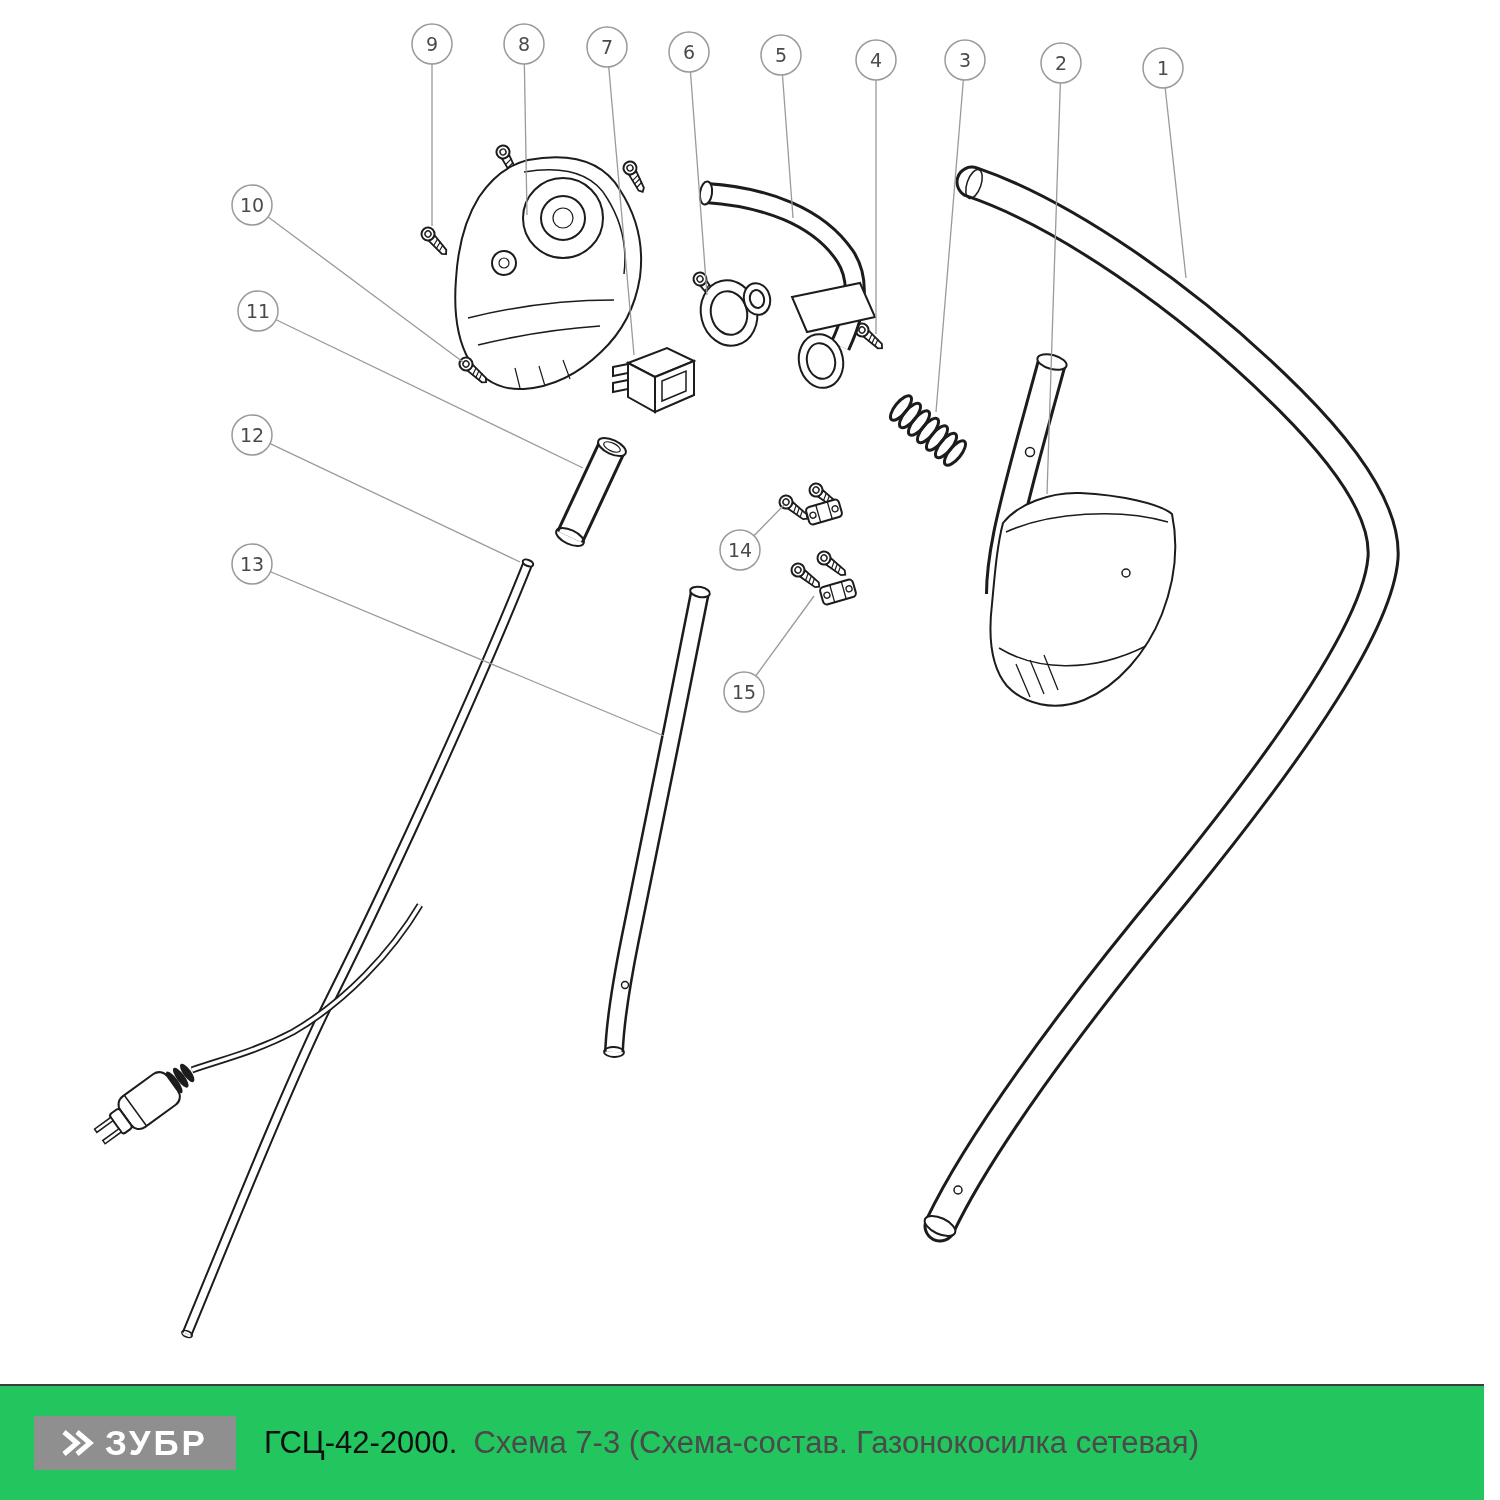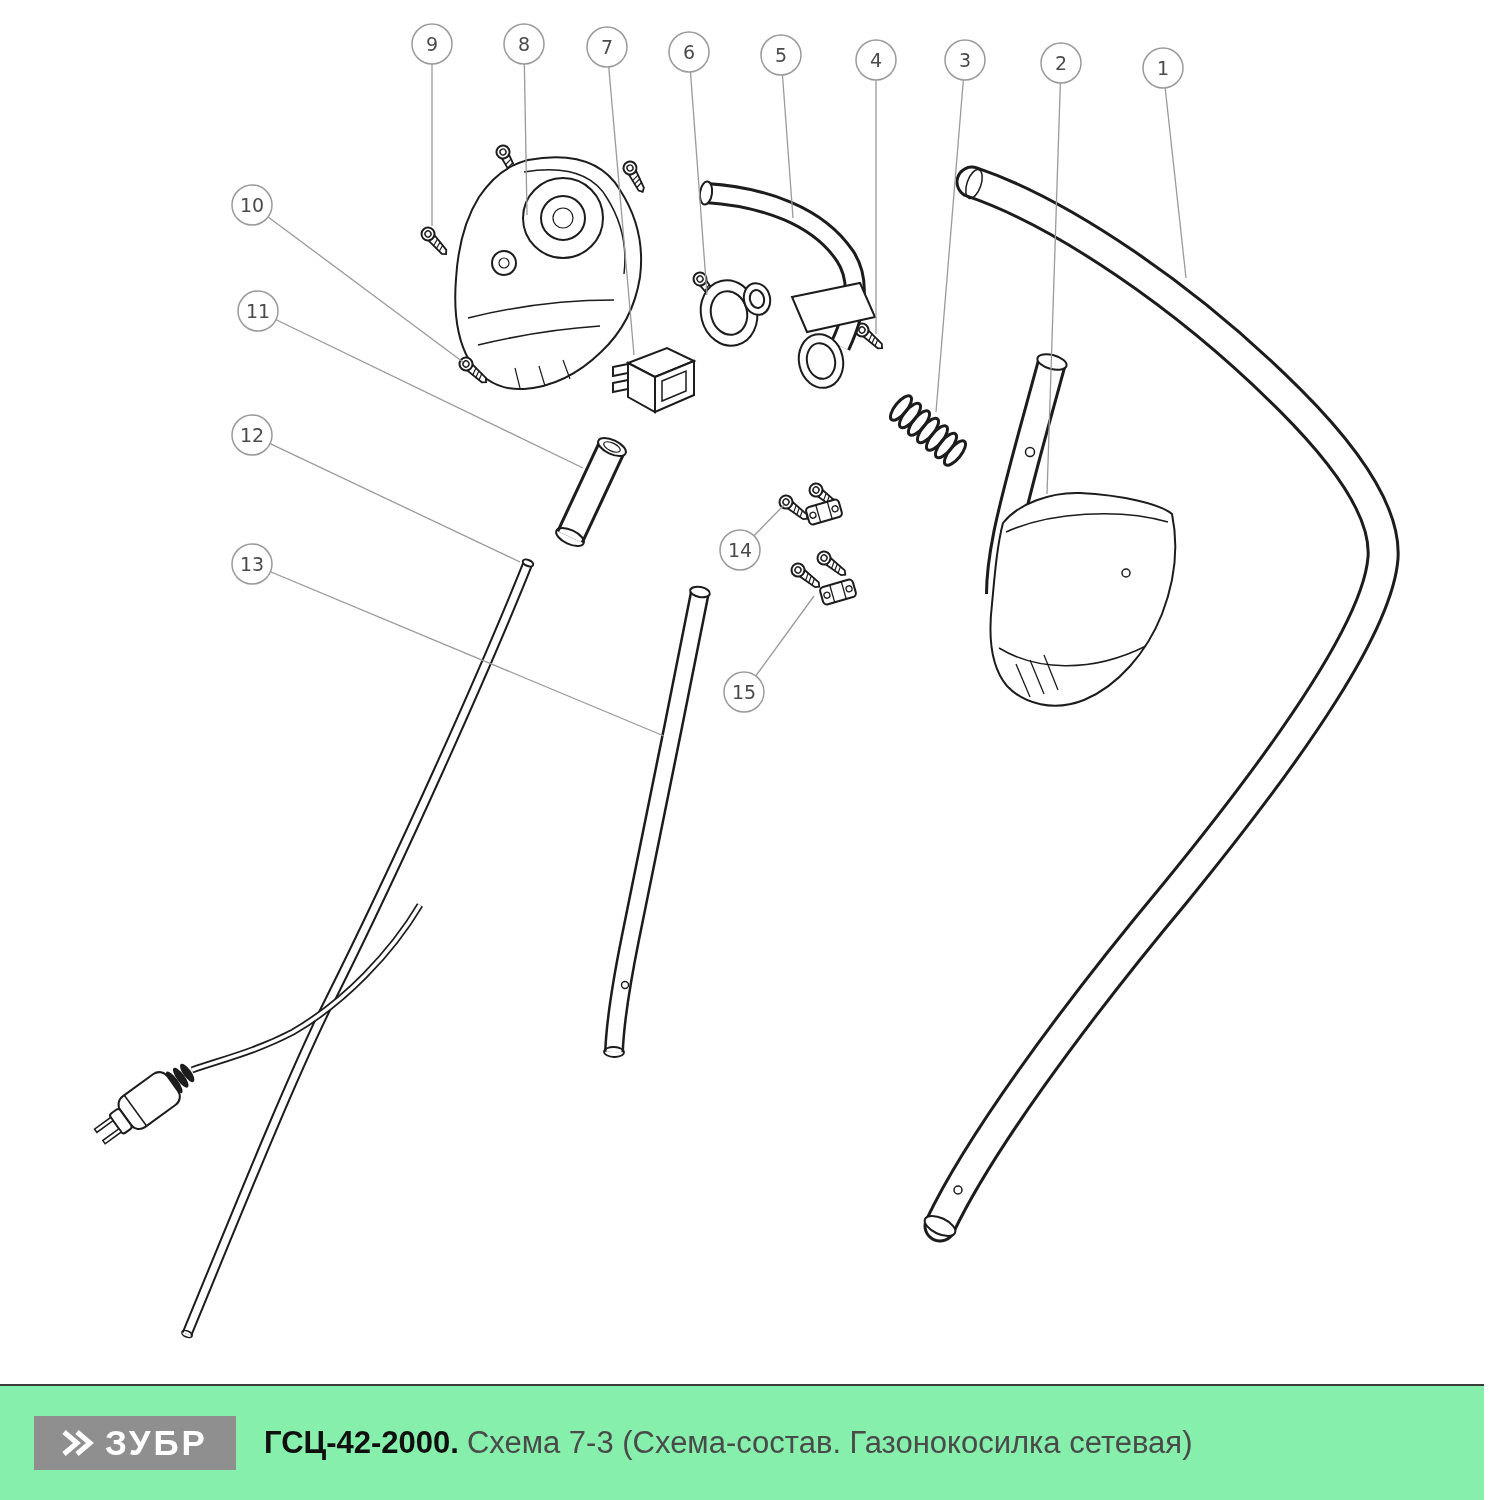--- a/index.html
+++ b/index.html
@@ -13,26 +13,26 @@
   
   .fw{fill:#ffffff;stroke:#1c1c1c;stroke-width:2}
   .ln{fill:none;stroke:#1c1c1c;stroke-width:1.5}
   .tubeO{fill:none;stroke:#1c1c1c;stroke-linejoin:round}
   .tubeI{fill:none;stroke:#ffffff;stroke-linejoin:round}
   .leader{stroke:#9a9a9a;stroke-width:1.3}
   .co{fill:#ffffff;stroke:#9a9a9a;stroke-width:1.5}
   .cot{font-size:19px;fill:#4a4a4a;text-anchor:middle;font-family:"DejaVu Sans",sans-serif}
 
   
-  .footer{position:absolute;left:0;right:16px;bottom:0;height:114px;border-top:2px solid #3c3c3c;background:#86efac}
+  .footer{position:absolute;left:0;right:16px;bottom:0;height:114px;border-top:2px solid #3c3c3c;background:#22c55e}
   .footer-row{height:100%;display:flex;align-items:center;gap:28px;padding-left:34px;box-sizing:border-box}
   .logo{width:202px;height:54px;background:#8f8f8f;display:flex;align-items:center;justify-content:center;gap:9px;flex:0 0 auto}
   .logo-text{color:#ffffff;font-weight:700;font-size:35px;letter-spacing:3px;font-family:"Liberation Sans",sans-serif}
   .caption{font-size:31px;color:#4a4a4a;white-space:nowrap;font-family:"Liberation Sans",sans-serif}
-  .model{color:#101010;font-weight:700;margin-right:8px}
+  .model{color:#101010;font-weight:400;margin-right:16px}
 </style>
 </head>
 <body>
 
 <div class="stage">
 <svg width="1500" height="1386" viewBox="0 0 1500 1386">
 
   <defs>
     <g id="screw">
       <path d="M6,-4 L24,-3 L27,0 L24,3 L6,4 Z" fill="#fff" stroke="#1c1c1c" stroke-width="1.8"></path>

